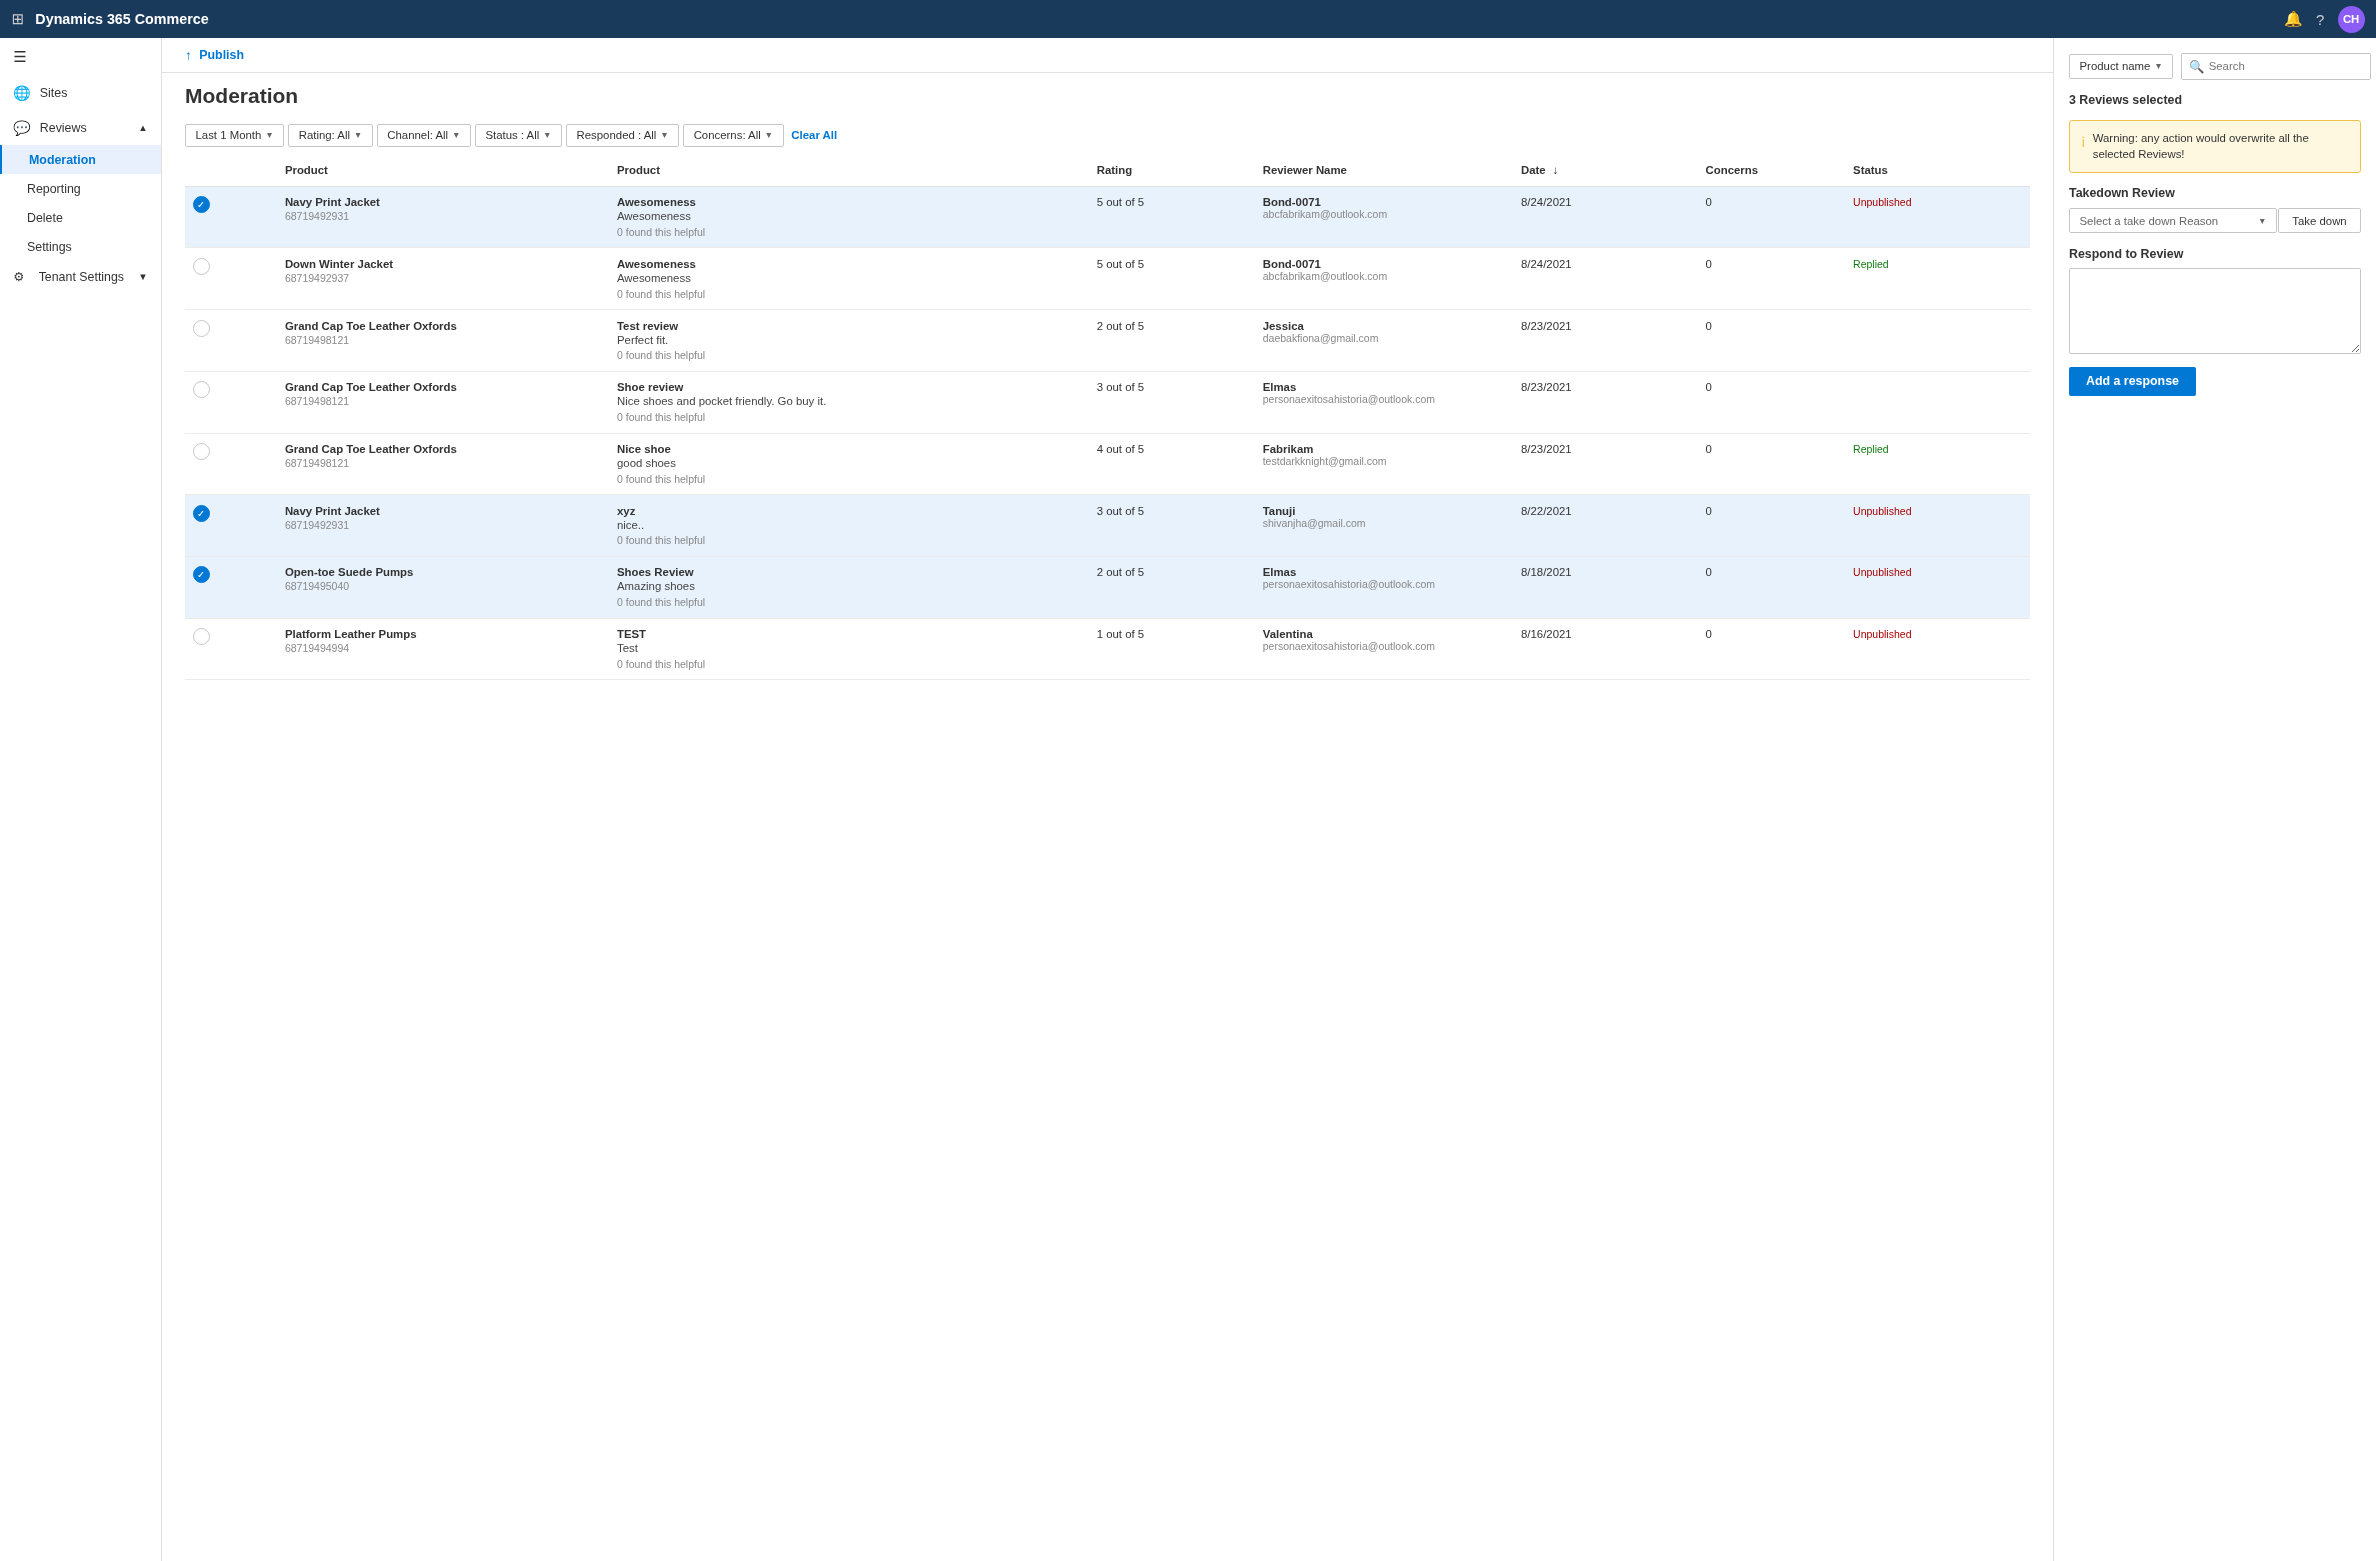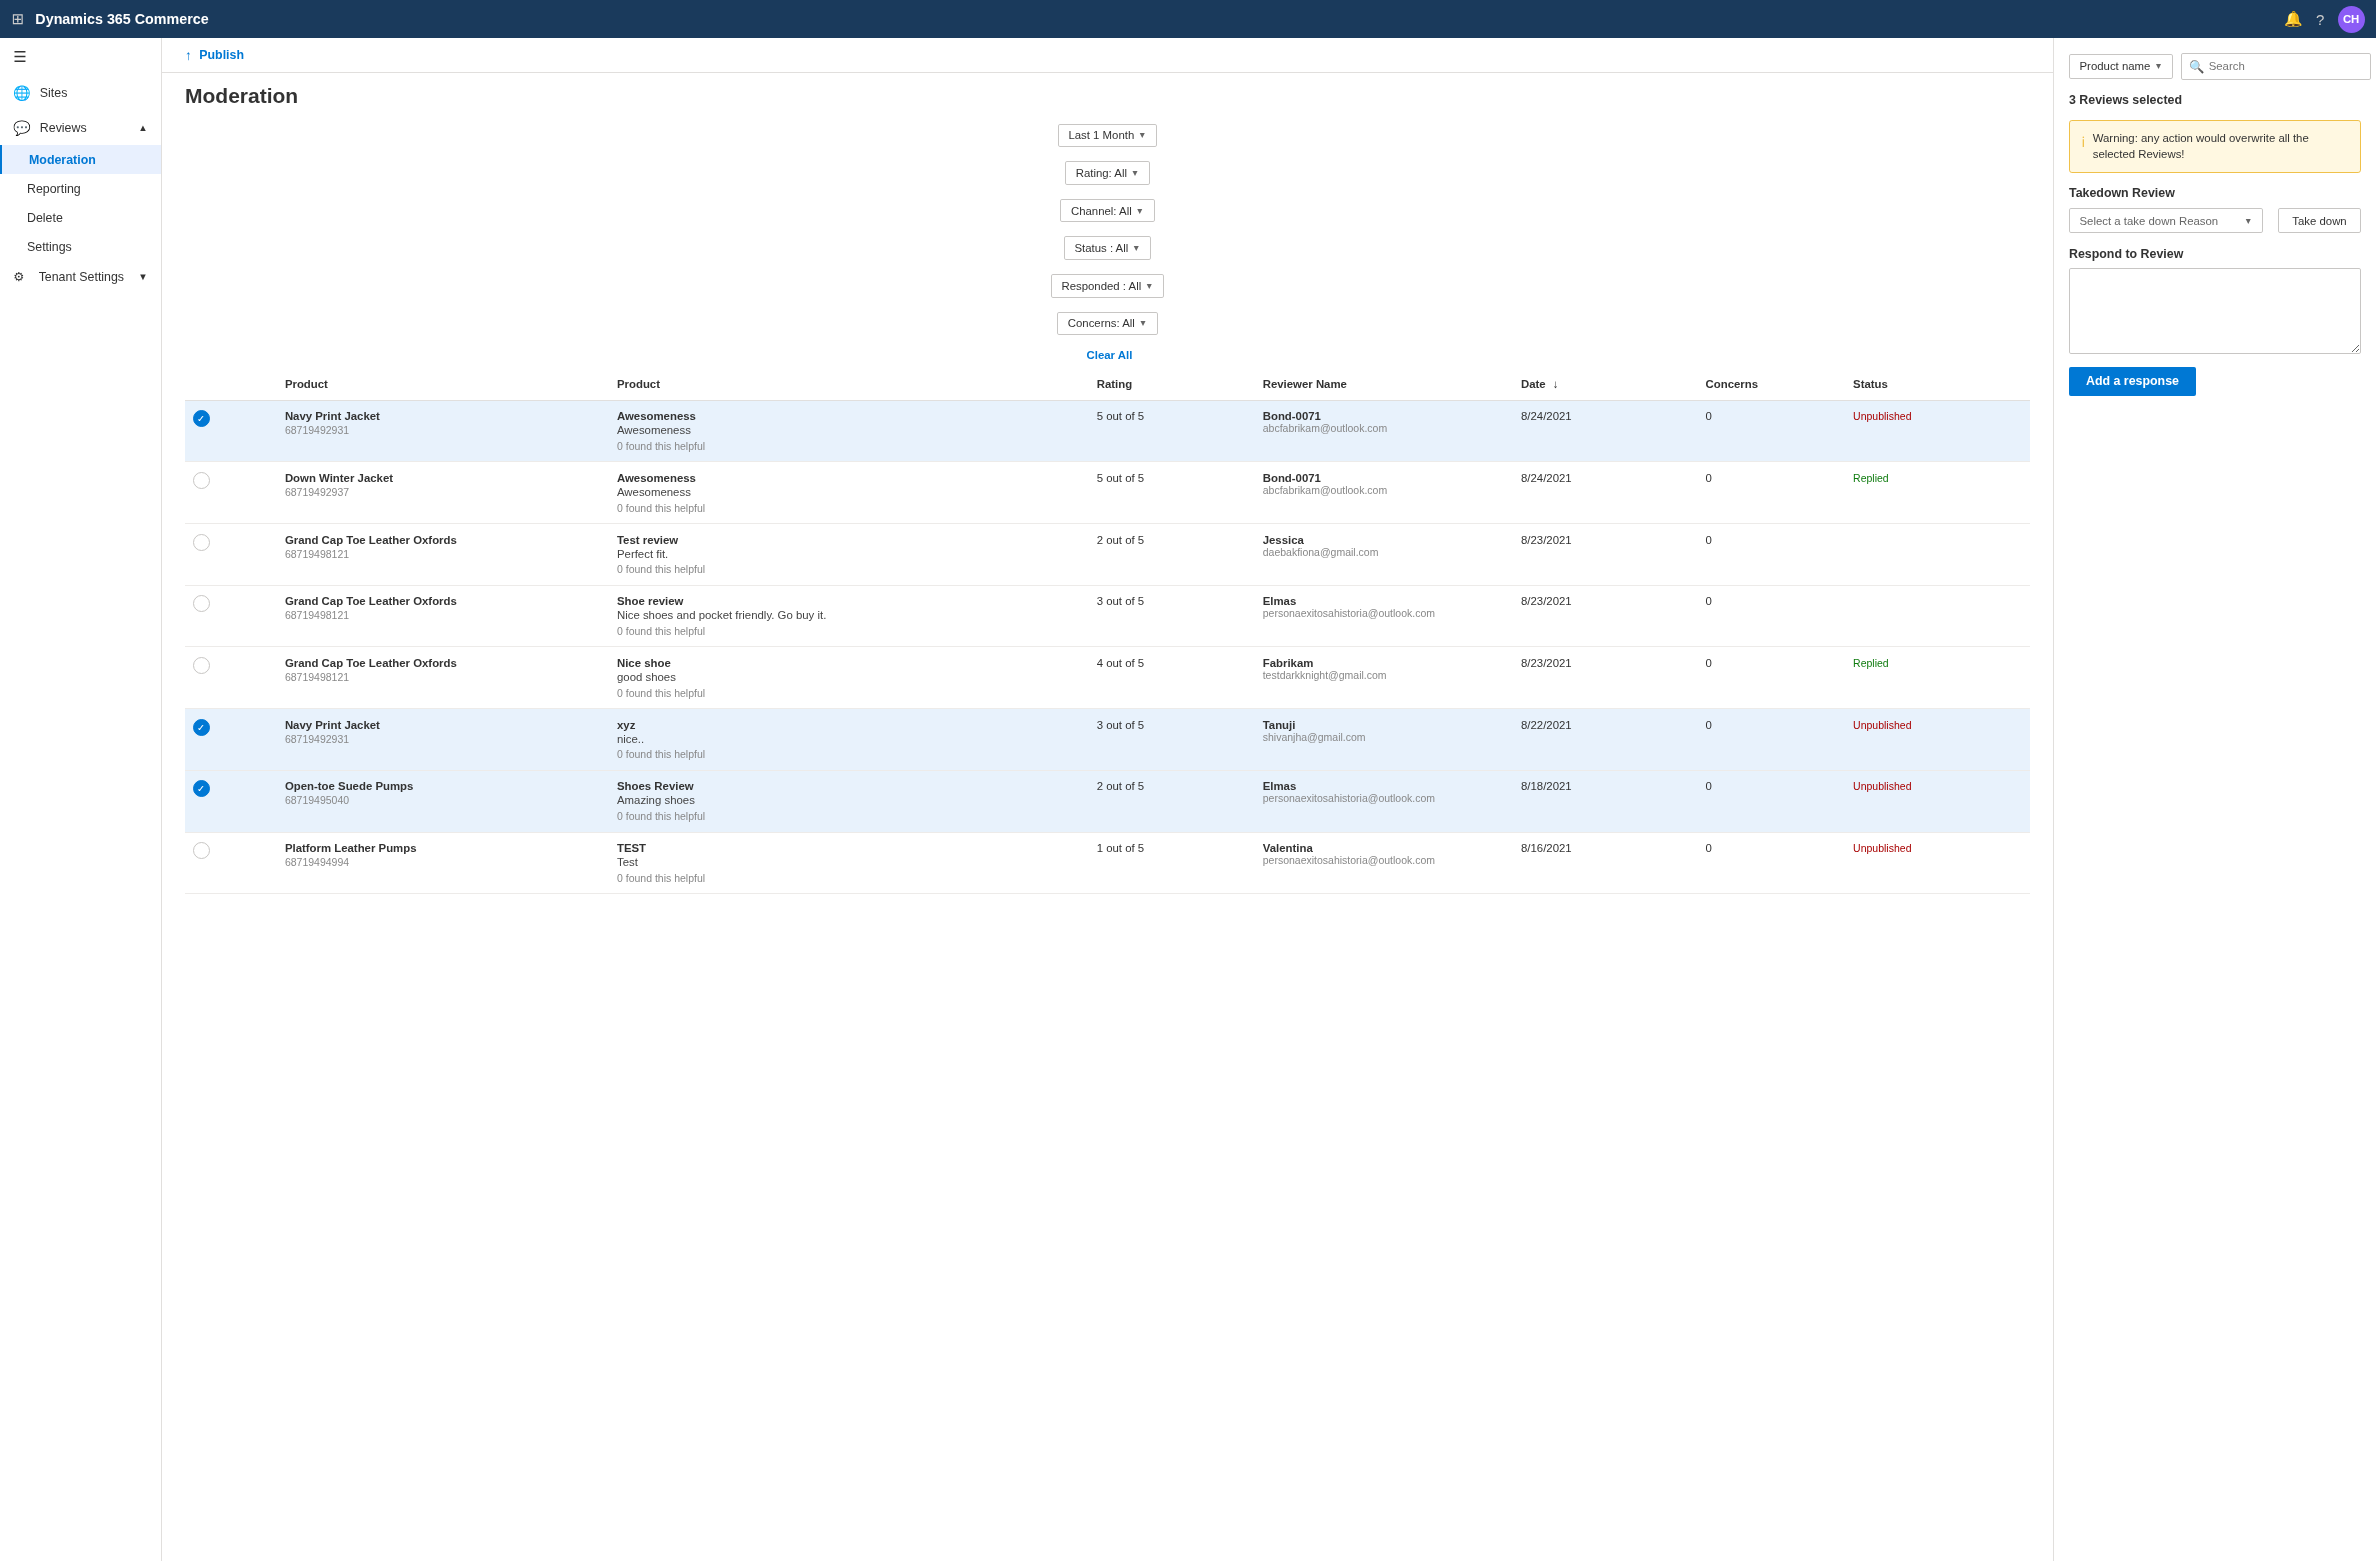--- a/index.html
+++ b/index.html
@@ -105,23 +105,22 @@
       font-size: 21px;
       font-weight: 600;
       color: #333;
     }
 
     
     .filters-bar {
       padding: 7.6px 23px;
       display: flex;
       align-items: center;
-      gap: 14px;
+      gap: 4px;
       flex-wrap: wrap;
-      flex-direction: column;
     }
     .filter-dropdown {
       display: flex;
       align-items: center;
       gap: 3.8px;
       border: 1px solid #c8c6c4;
       border-radius: 1.9px;
       padding: 4.8px 9.5px;
       background: white;
       cursor: pointer;
@@ -265,21 +264,21 @@
       gap: 7.6px;
       align-items: flex-start;
     }
     .warning-icon { color: #f0c14a; font-size: 14.3px; flex-shrink: 0; margin-top: 1px; }
     .warning-text { font-size: 11.4px; color: #333; line-height: 1.4; }
 
     
     .section-title { font-size: 12.4px; font-weight: 600; color: #333; }
     .takedown-row {
       display: flex;
-      gap: 15px;
+      gap: 1px;
       align-items: flex-end;
     }
     .takedown-select {
       flex: 1;
       border: 1px solid #c8c6c4;
       border-radius: 1.9px;
       padding: 5.7px 7.6px;
       font-size: 11.4px;
       color: #666;
       background: white;

